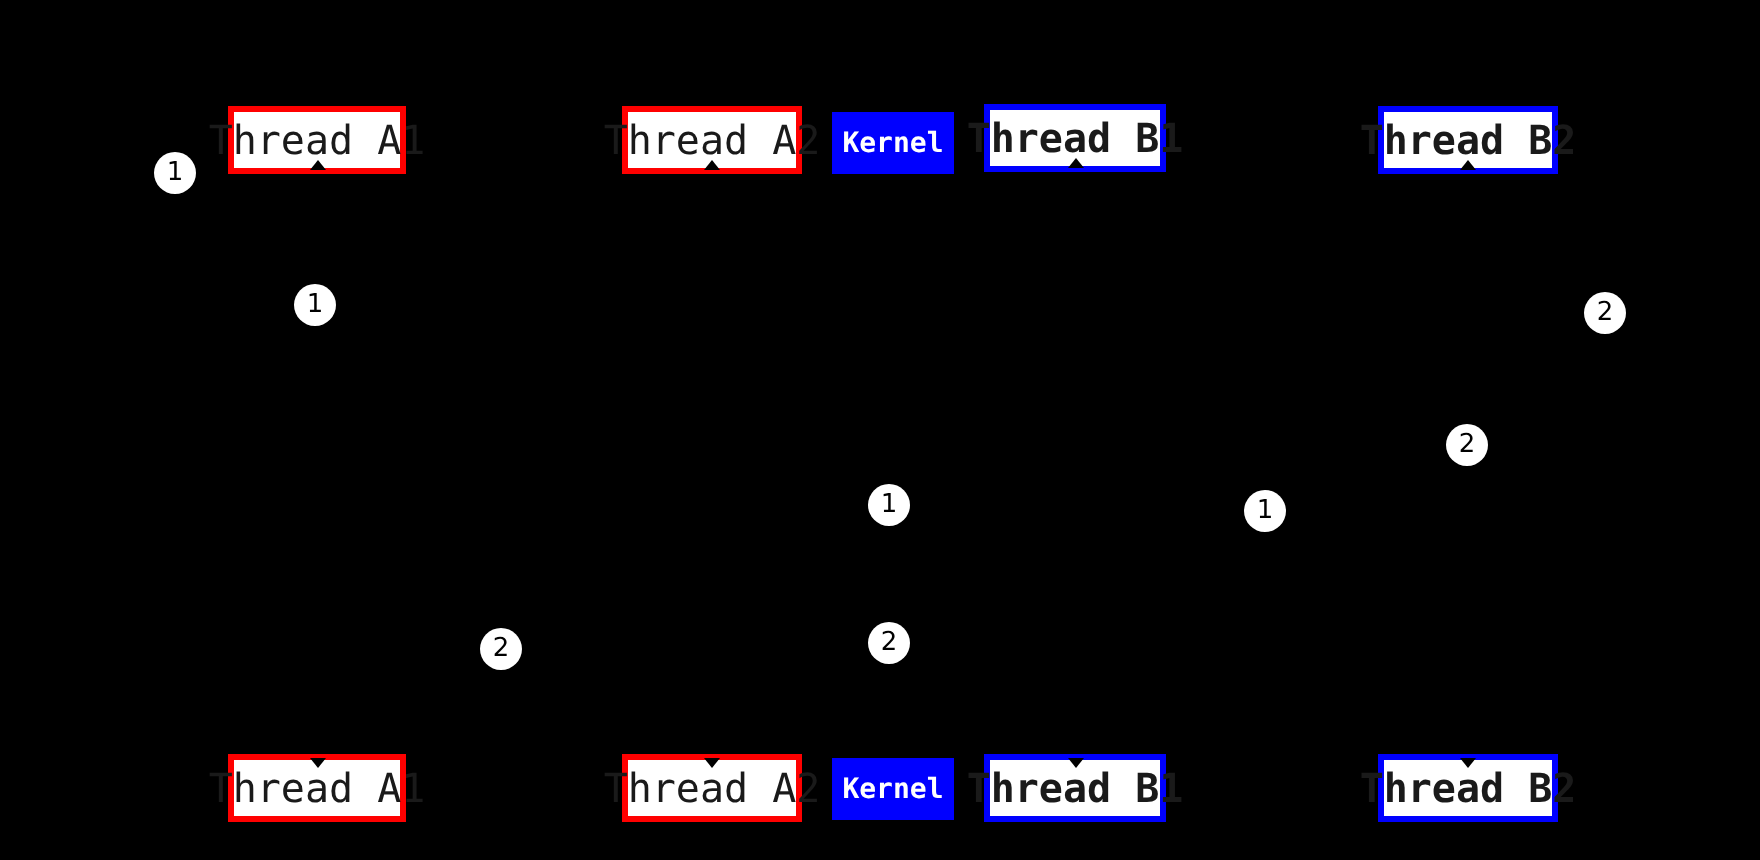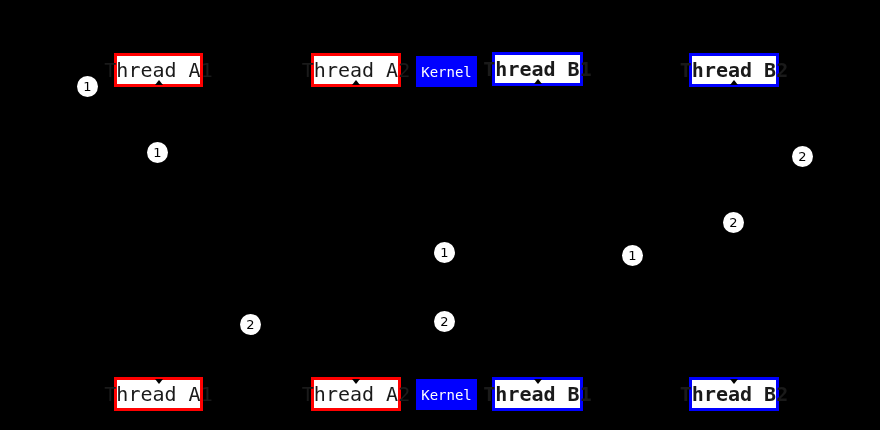--- a/index.html
+++ b/index.html
@@ -23,20 +23,21 @@
   .tbox.red{border:3px solid var(--process-a-border,#ff0000);}
   .tbox.blue{border:3px solid var(--process-b-border,#0000ff);font-weight:bold;}
   .kbox{
     position:absolute;
     box-sizing:border-box;
     background:var(--kernel-fill,#0000ff);
     display:flex;align-items:center;justify-content:center;
     font-size:14px;
     color:var(--kernel-text,#ffffff);
     white-space:nowrap;
+    font-weight:bold;
   }
   .notch{
     position:absolute;left:50%;transform:translateX(-50%);
     width:0;height:0;
     border-left:4px solid transparent;
     border-right:4px solid transparent;
   }
   .notch-bottom{bottom:-1px;border-bottom:5px solid #000;}
   .notch-top{top:-1px;border-top:5px solid #000;}
   .marker{

